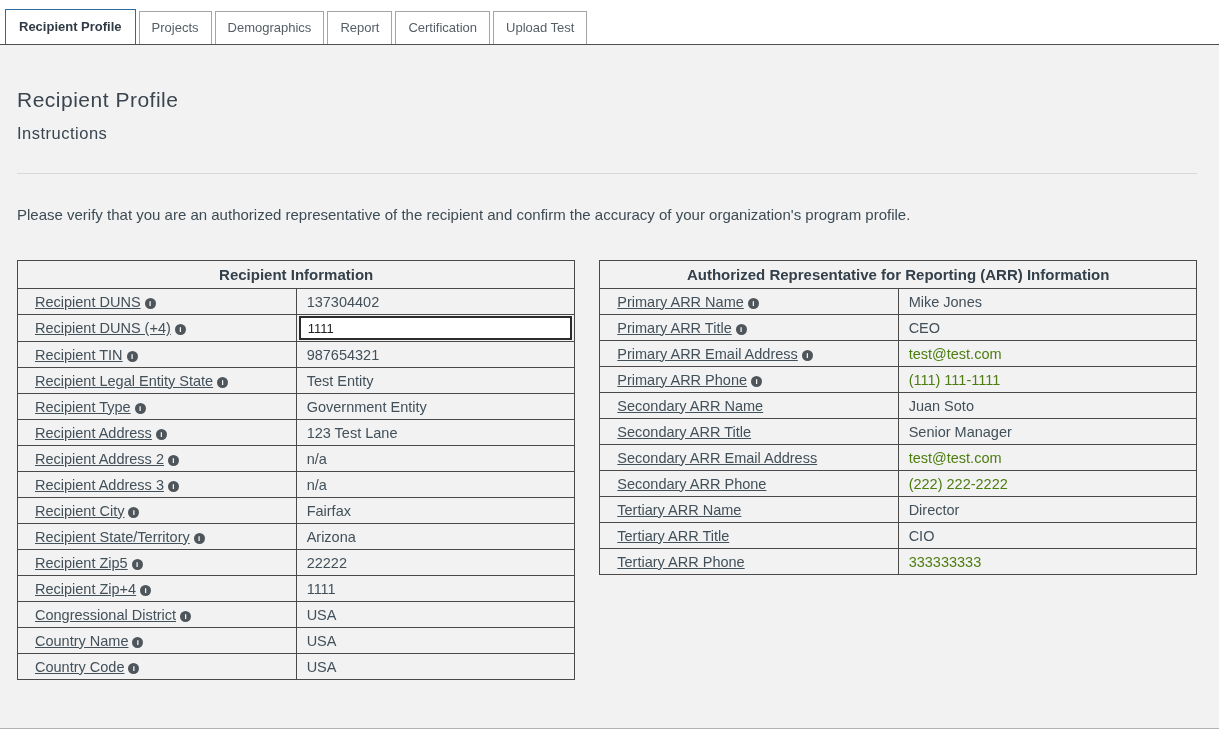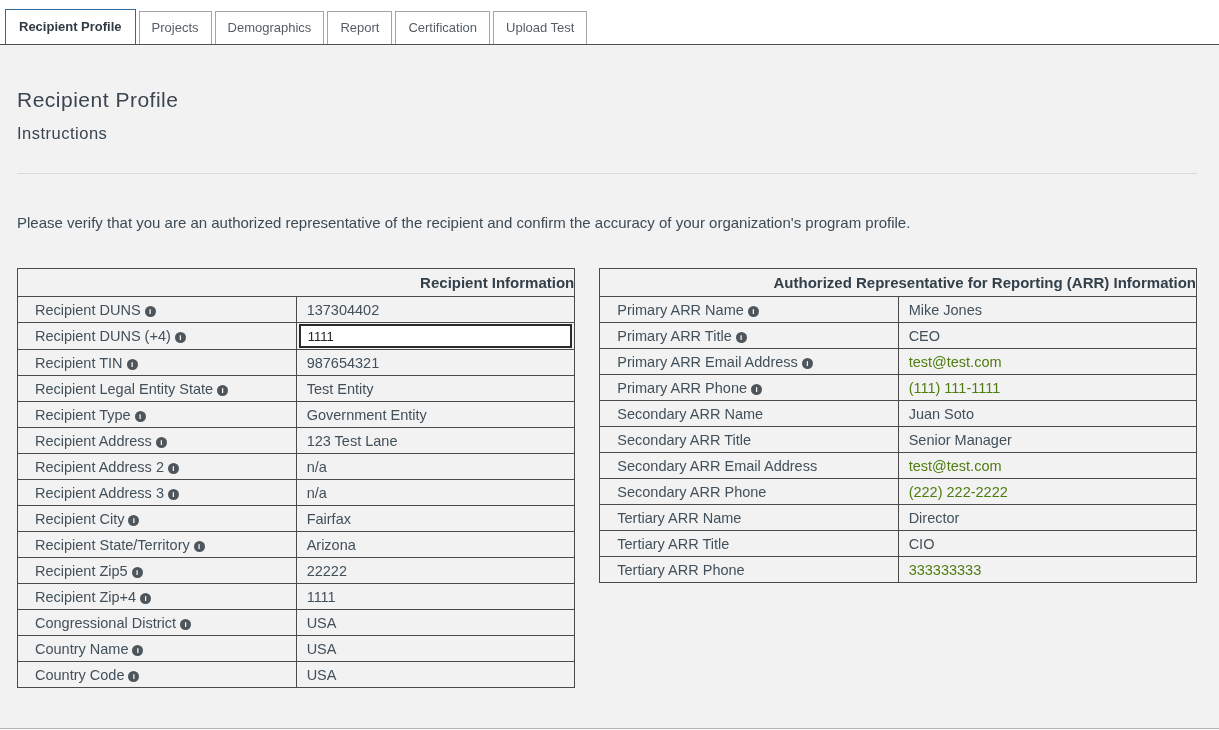--- a/index.html
+++ b/index.html
@@ -55,21 +55,21 @@
     font-size: 16.5px;
     font-weight: normal;
     letter-spacing: 0.5px;
     color: #3a4550;
   }
   .divider {
     margin-top: 30px;
     border-bottom: 1px solid #d9d9d9;
   }
   .instructions {
-    margin-top: 40px;
+    margin-top: 32px;
     font-size: 15px;
     color: #3d4b54;
   }
   
   .tables {
     display: flex;
     margin-top: 37px;
     gap: 24px;
     align-items: flex-start;
   }
@@ -78,29 +78,29 @@
     background: #f2f2f2;
     table-layout: fixed;
   }
   table.recipient { width: 581px; }
   table.arr { width: 622px; }
   th, td { border: 1px solid #4a4a4a; }
   th.table-header {
     height: 28px;
     font-size: 15px;
     font-weight: bold;
-    text-align: right;
+    text-align: center;
     color: #33404a;
   }
   td {
     height: 26px;
     font-size: 14.5px;
     color: #42505a;
   }
-  td.label-cell { padding-left: 17px; }
+  td.label-cell { padding-left: 17px; text-decoration: underline; }
   table.recipient td.label-cell { width: 285px; }
   table.arr td.label-cell { width: 290px; }
   td.value-cell { padding-left: 10px; }
   td.input-cell { padding: 1px 2px; }
   .info-icon {
     display: inline-block;
     width: 11px;
     height: 11px;
     margin-left: 4px;
     border-radius: 50%;

